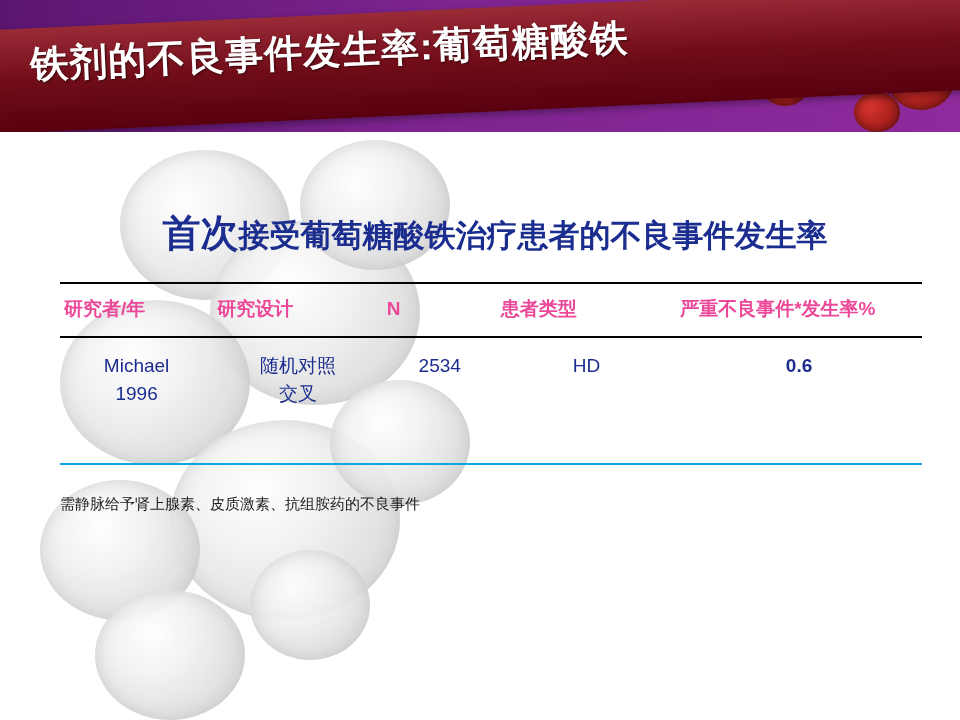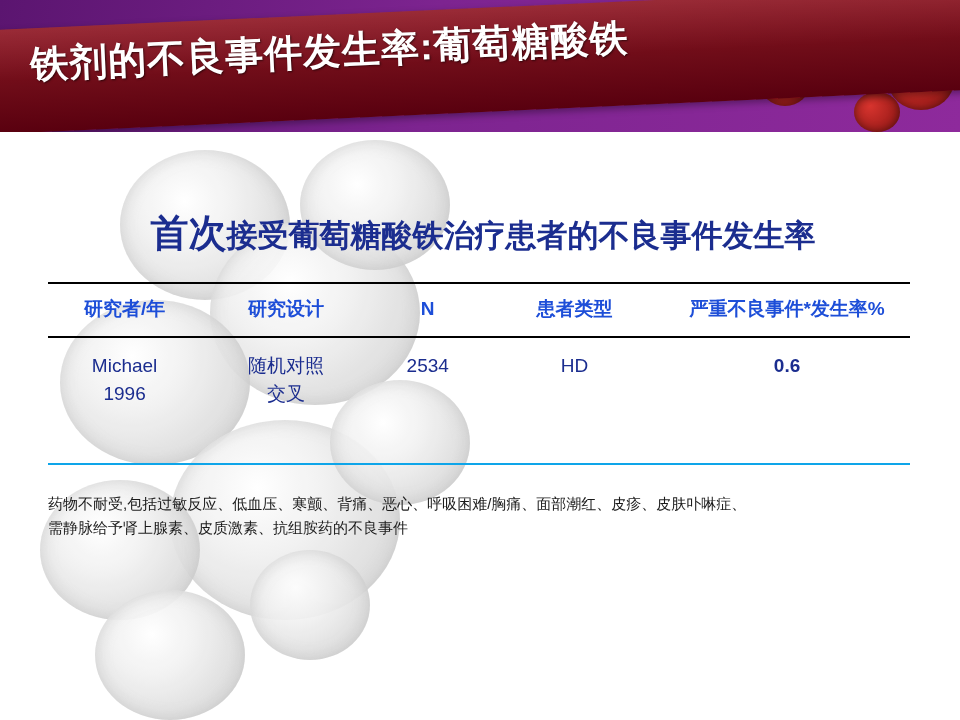--- a/index.html
+++ b/index.html
@@ -87,21 +87,21 @@
     position: absolute;
     border-radius: 50%;
     background: radial-gradient(circle at 38% 34%, #ffffff 0%, #f0f0f0 35%, #dcdcdc 70%, #cfcfcf 100%);
     box-shadow: inset 0 0 16px rgba(150,150,150,0.35);
     opacity: 0.9;
   }
 
   
   .content {
     position: absolute;
-    left: 0; top: 132px;
+    left: 12px; top: 132px;
     width: 788px;
     height: 588px;
   }
   .table-title {
     position: absolute;
     left: 48px;
     top: 76px;
     width: 870px;
     text-align: center;
     color: #1b2d8f;
@@ -114,27 +114,27 @@
   }
 
   .data-table {
     position: absolute;
     left: 48px;
     top: 150px;
     width: 862px;
     border-collapse: collapse;
   }
   .data-table th {
-    color: #1d4ed8;
+    color: #ec4899;
     font-size: 19px;
     font-weight: bold;
     padding: 12px 4px 14px 4px;
     border-top: 2px solid #000000;
     border-bottom: 2px solid #000000;
-    text-align: center;
+    text-align: left;
   }
   .data-table td {
     color: #1b2d8f;
     font-size: 19px;
     padding: 14px 4px;
     text-align: center;
     vertical-align: top;
     line-height: 1.45;
   }
   .data-table tbody tr:last-child td {
@@ -224,18 +224,17 @@
             <div>交叉</div>
           </td>
           <td>2534</td>
           <td>HD</td>
           <td class="cell-highlight">0.6</td>
         </tr>
       </tbody>
     </table>
 
     <div class="footnote">
-      <div>药物不耐受,包括过敏反应、低血压、寒颤、背痛、恶心、呼吸困难/胸痛、面部潮红、皮疹、皮肤卟啉症、</div>
       <div>需静脉给予肾上腺素、皮质激素、抗组胺药的不良事件</div>
     </div>
 
   </div>
 </div>
 
 </body></html>

